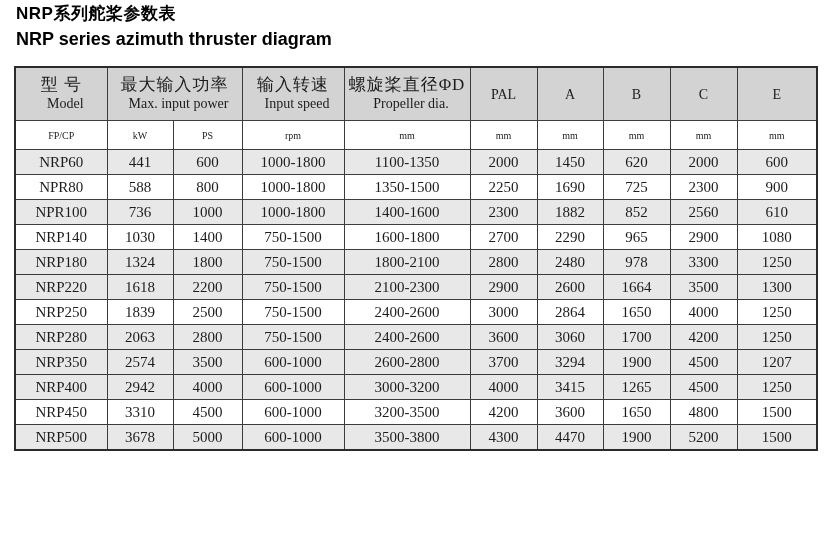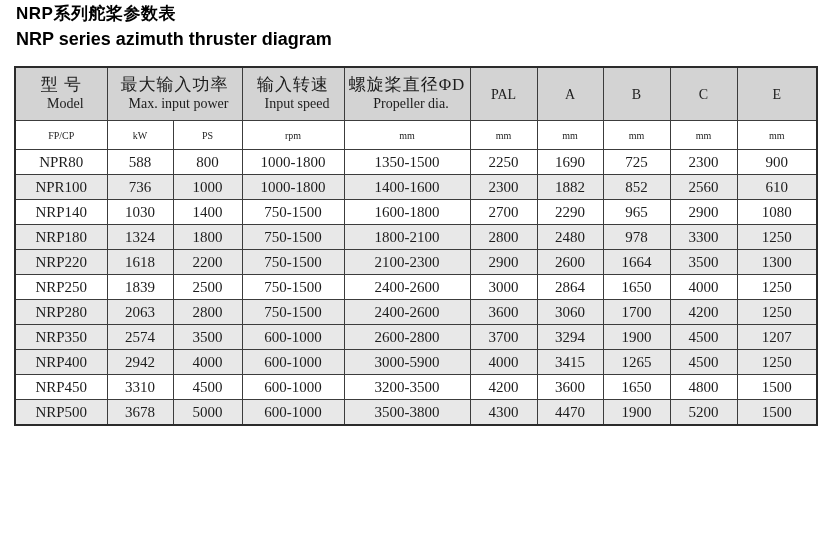--- a/index.html
+++ b/index.html
@@ -87,20 +87,32 @@
       <td>rpm</td>
       <td>mm</td>
       <td>mm</td>
       <td>mm</td>
       <td>mm</td>
       <td>mm</td>
       <td>mm</td>
     </tr>
   </thead>
   <tbody>
+      <tr class="alt">
+        <td>NRP60</td>
+        <td>441</td>
+        <td>600</td>
+        <td>1000-1800</td>
+        <td>1100-1350</td>
+        <td>2000</td>
+        <td>1450</td>
+        <td>620</td>
+        <td>2000</td>
+        <td>600</td>
+      </tr>
       <tr>
         <td>NPR80</td>
         <td>588</td>
         <td>800</td>
         <td>1000-1800</td>
         <td>1350-1500</td>
         <td>2250</td>
         <td>1690</td>
         <td>725</td>
         <td>2300</td>
@@ -188,21 +200,21 @@
         <td>3294</td>
         <td>1900</td>
         <td>4500</td>
         <td>1207</td>
       </tr>
       <tr class="alt">
         <td>NRP400</td>
         <td>2942</td>
         <td>4000</td>
         <td>600-1000</td>
-        <td>3000-5900</td>
+        <td>3000-3200</td>
         <td>4000</td>
         <td>3415</td>
         <td>1265</td>
         <td>4500</td>
         <td>1250</td>
       </tr>
       <tr>
         <td>NRP450</td>
         <td>3310</td>
         <td>4500</td>

